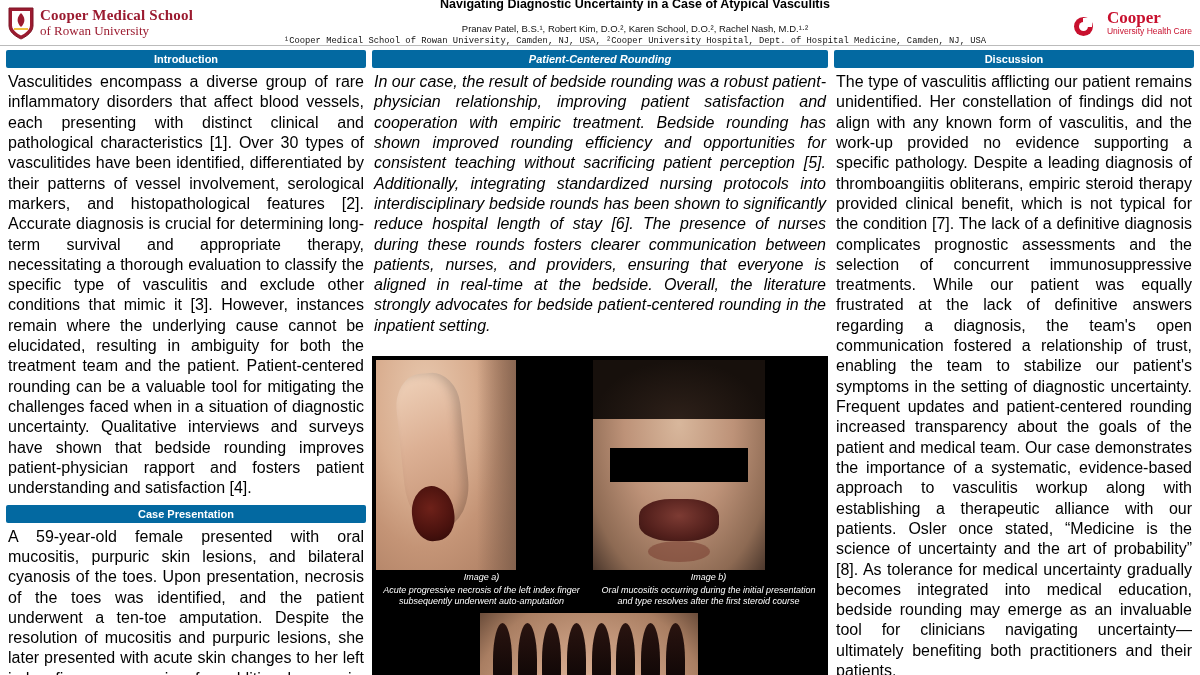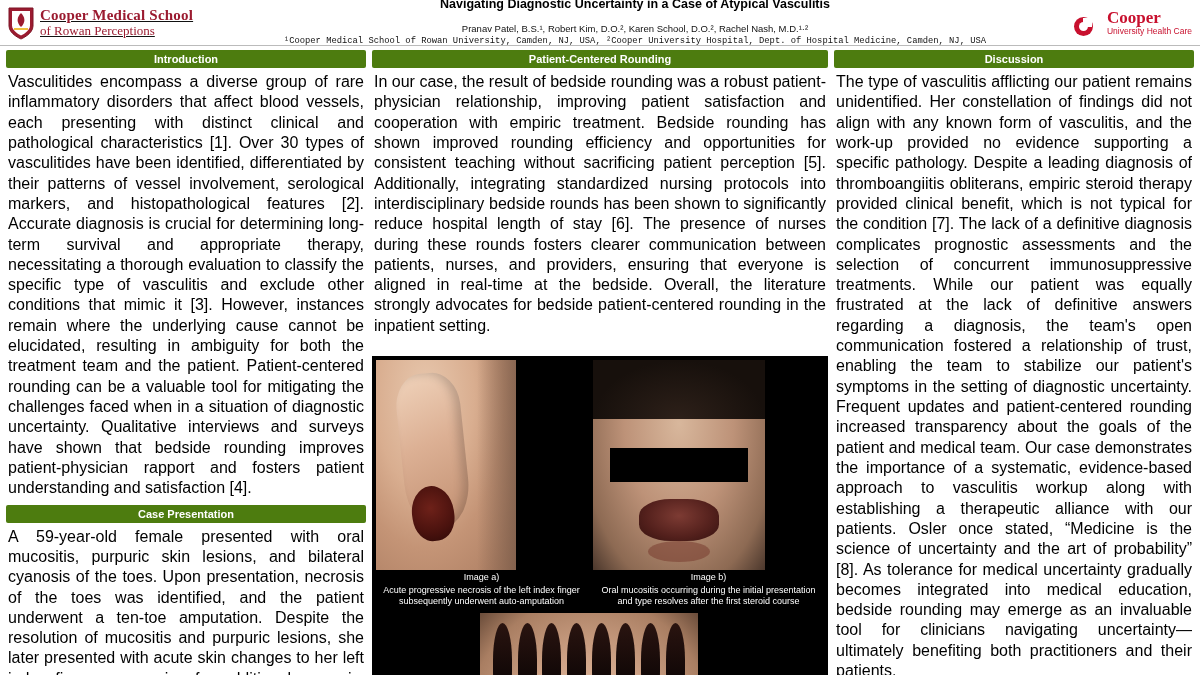--- a/index.html
+++ b/index.html
@@ -30,21 +30,20 @@
     align-items: center;
     padding: 0 8px;
     box-sizing: border-box;
   }
   .logo-left {
     display: flex;
     align-items: center;
     gap: 6px;
     width: 260px;
     flex: 0 0 260px;
-    text-decoration: underline;
   }
   .shield {
     width: 26px;
     height: 34px;
     position: relative;
     flex: 0 0 26px;
   }
   .shield svg { display: block; }
   .logo-left-text {
     line-height: 1.05;
@@ -134,24 +133,25 @@
     padding: 4px 6px 0 6px;
     box-sizing: border-box;
     height: 629px;
   }
   .col {
     flex: 1 1 0;
     min-width: 0;
   }
   .col-mid {
     flex: 0 0 456px;
+    font-style: italic;
   }
 
   .section-header {
-    background: #4d7c0f;
+    background: #0369a1;
     color: #fff;
     text-align: center;
     font-weight: bold;
     font-size: 11px;
     padding: 3px 0;
     border-radius: 2px;
     margin-bottom: 4px;
   }
   .body-text {
     font-size: 16px;
@@ -304,21 +304,21 @@
       <span class="shield">
         <svg width="26" height="34" viewBox="0 0 26 34">
           <path d="M1 2 H25 V20 C25 28 13 33 13 33 C13 33 1 28 1 20 Z" fill="#9b1b30" stroke="#7d1526" stroke-width="1"></path>
           <path d="M4 5 H22 V19.5 C22 25.5 13 29.5 13 29.5 C13 29.5 4 25.5 4 19.5 Z" fill="#ffffff"></path>
           <path d="M13 7 C9 11 8 16 13 21 C18 16 17 11 13 7 Z" fill="#9b1b30"></path>
           <rect x="6" y="22" width="14" height="2" fill="#f0c040"></rect>
         </svg>
       </span>
       <span class="logo-left-text">
         <div class="l1">Cooper Medical School</div>
-        <div class="l2">of Rowan Perceptions</div>
+        <div class="l2">of Rowan University</div>
       </span>
     </div>
 
     <div class="header-center">
       <div class="paper-title">Navigating Diagnostic Uncertainty in a Case of Atypical Vasculitis</div>
       <div class="authors">Pranav Patel, B.S.¹, Robert Kim, D.O.², Karen School, D.O.², Rachel Nash, M.D.¹·²</div>
       <div class="affil">¹Cooper Medical School of Rowan University, Camden, NJ, USA, ²Cooper University Hospital, Dept. of Hospital Medicine, Camden, NJ, USA</div>
     </div>
 
     <div class="logo-right">

